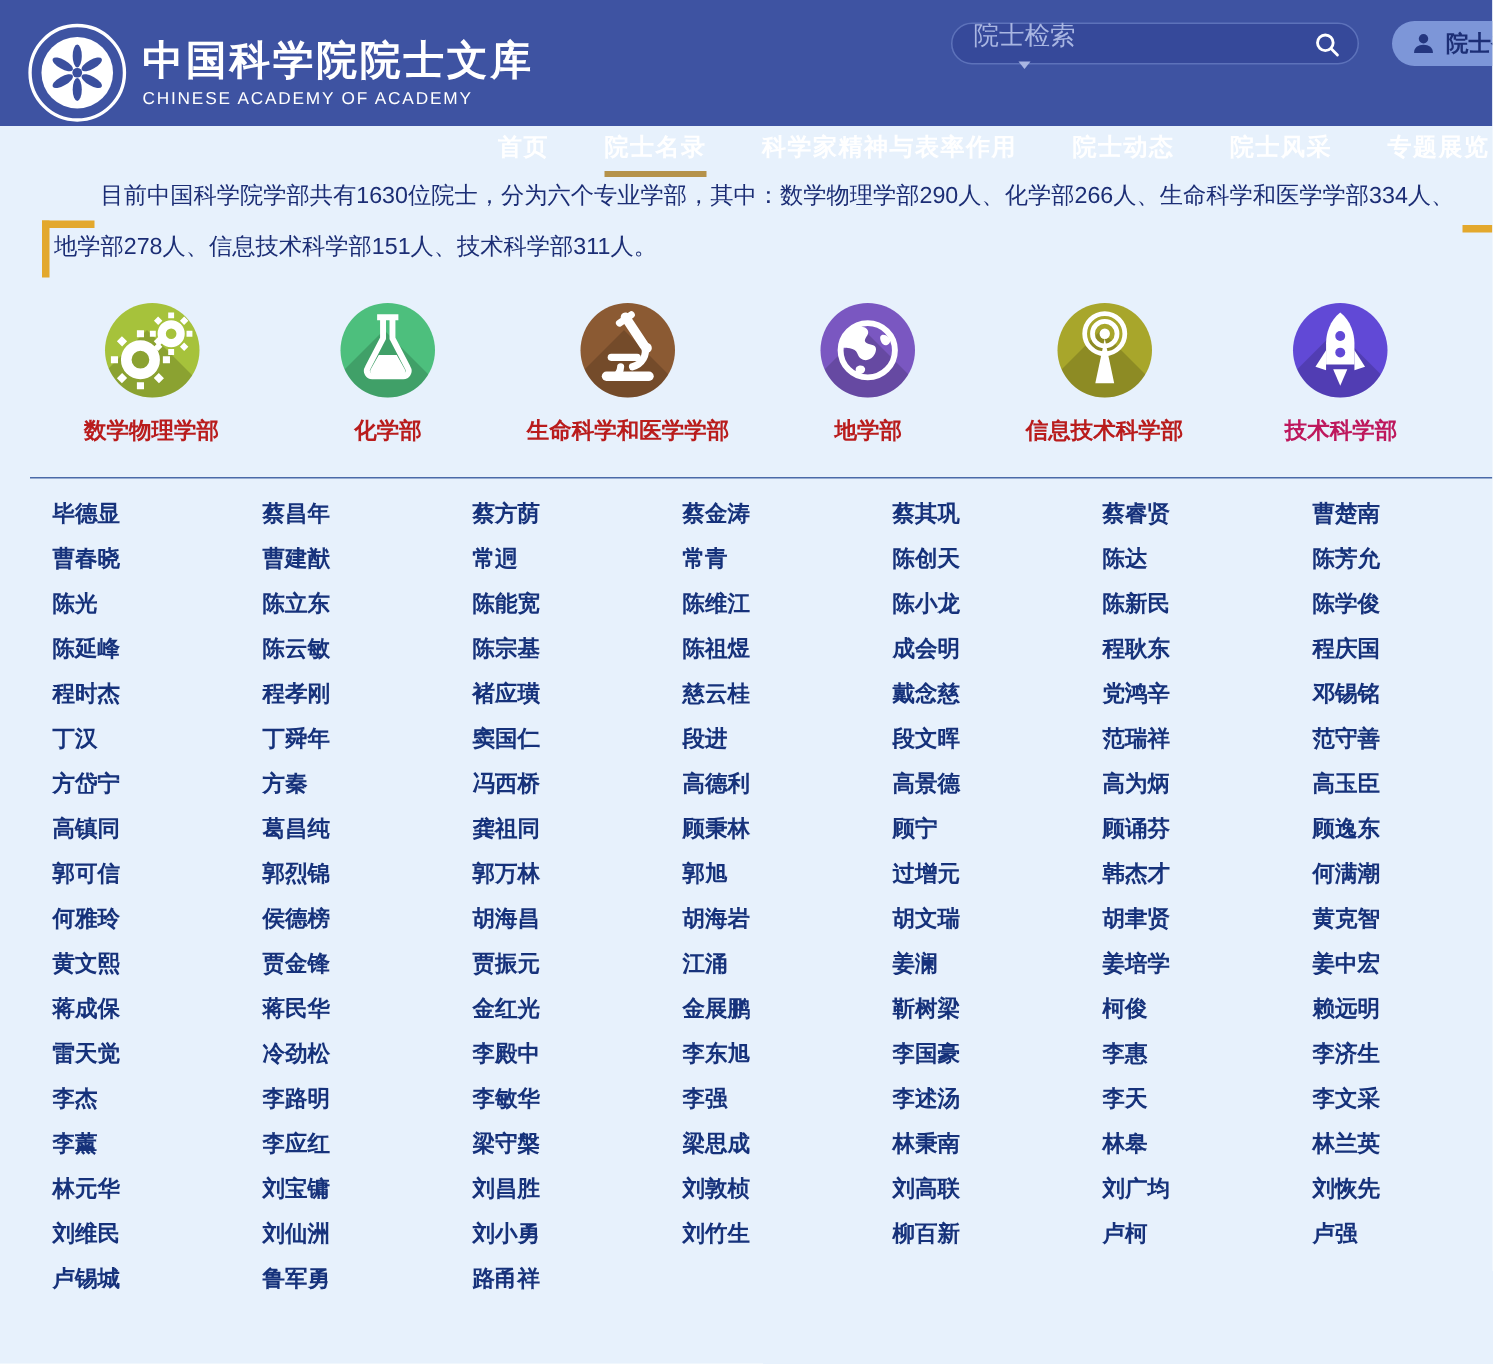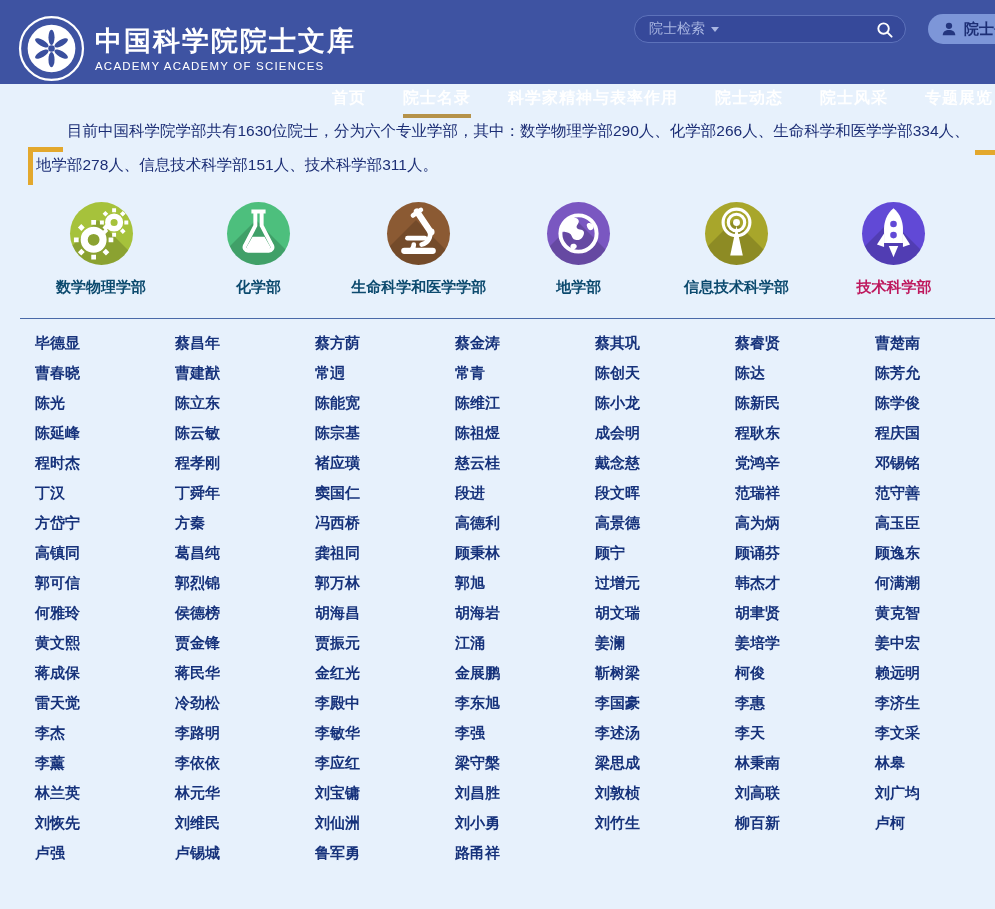--- a/index.html
+++ b/index.html
@@ -12,40 +12,40 @@
   .logo-emblem{width:67px;height:67px;flex:0 0 auto;}
   .logo-text{margin-left:10px;color:#fff;}
   .logo-title{font-family:"DejaVu Serif","Liberation Serif",serif;font-size:27px;font-weight:700;letter-spacing:2px;line-height:32px;}
   .logo-sub{font-size:11.5px;letter-spacing:1.2px;margin-top:3px;}
 
   .main-nav{position:absolute;left:332px;top:60px;display:flex;gap:37px;white-space:nowrap;}
   .nav-item{color:#fff;font-size:16px;font-weight:700;letter-spacing:1px;position:relative;cursor:pointer;text-decoration:none;margin-top:28px;}
   .nav-item.active::after{content:"";position:absolute;left:0;right:0;bottom:-9px;height:4px;background:#b5924a;}
 
   .search-pill{position:absolute;left:634px;top:15px;width:272px;height:28px;border:1px solid #5d72ba;border-radius:15px;background:#36499a;display:flex;align-items:center;padding:0 10px 0 14px;box-sizing:border-box;}
-  .search-cat{color:#a9b6e2;font-size:14px;display:flex;align-items:center;gap:6px;cursor:pointer;}
+  .search-cat{color:#a9b6e2;font-size:17px;display:flex;align-items:center;gap:6px;cursor:pointer;flex-direction:column;}
   .caret-down{width:0;height:0;border-left:4px solid transparent;border-right:4px solid transparent;border-top:5px solid #a9b6e2;}
   .search-input{flex:1;background:transparent;border:none;outline:none;height:100%;min-width:10px;}
   .search-btn{width:22px;height:22px;display:flex;align-items:center;justify-content:center;cursor:pointer;background:none;border:none;padding:0;}
 
   .login-pill{position:absolute;left:928px;top:14px;height:30px;width:120px;background:#7d96d8;border-radius:15px;display:flex;align-items:center;padding:0 12px;box-sizing:border-box;gap:6px;cursor:pointer;border:none;}
   .login-label{color:#1c2e75;font-size:15px;font-weight:700;white-space:nowrap;}
 
   
   .corner-left{position:absolute;top:147px;left:28px;width:30px;height:33px;border-top:5px solid #e3a82d;border-left:5px solid #e3a82d;}
   .corner-right{position:absolute;top:150px;right:0;width:20px;height:5px;background:#e3a82d;}
   .intro{margin:0;padding:114px 14px 0 36px;color:#1c2e75;font-size:15.5px;line-height:34px;text-indent:2em;}
 
   
   .departments{display:flex;justify-content:space-between;padding:20px 36px 0 36px;}
   .dept{display:flex;flex-direction:column;align-items:center;cursor:pointer;min-width:130px;}
   .dept-icon{width:63px;height:63px;border-radius:50%;position:relative;overflow:hidden;}
   .dept-icon::after{content:"";position:absolute;left:46%;top:28%;width:160%;height:80%;background:rgba(0,0,0,.16);transform:rotate(45deg);transform-origin:top left;}
   .dept-icon svg{position:absolute;inset:0;width:100%;height:100%;z-index:1;}
-  .dept-label{margin-top:13px;font-size:15px;font-weight:700;color:#0c4a6e;white-space:nowrap;}
+  .dept-label{margin-top:13px;font-size:15px;font-weight:700;color:#b91c1c;white-space:nowrap;}
   .dept-label.selected{color:#be185d;}
 
   
   .sep{border:none;border-top:1px solid #4a6aa8;margin:21px 0 0 20px;}
   .names{display:grid;grid-template-columns:repeat(7,140px);padding:9px 0 0 35px;width:995px;box-sizing:border-box;overflow:hidden;}
   .name-link{height:30px;line-height:30px;font-size:15px;font-weight:700;color:#16327b;text-decoration:none;white-space:nowrap;cursor:pointer;}
 </style>
 </head>
 <body>
 
@@ -64,21 +64,21 @@
             <ellipse cx="33" cy="22" rx="3" ry="7.5" transform="rotate(60 33 33)"></ellipse>
             <ellipse cx="33" cy="22" rx="3" ry="7.5" transform="rotate(120 33 33)"></ellipse>
             <ellipse cx="33" cy="22" rx="3" ry="7.5" transform="rotate(180 33 33)"></ellipse>
             <ellipse cx="33" cy="22" rx="3" ry="7.5" transform="rotate(240 33 33)"></ellipse>
             <ellipse cx="33" cy="22" rx="3" ry="7.5" transform="rotate(300 33 33)"></ellipse>
           </g>
         </g>
       </svg>
       <div class="logo-text">
         <div class="logo-title">中国科学院院士文库</div>
-        <div class="logo-sub">ACADEMY ACADEMY OF SCIENCES</div>
+        <div class="logo-sub">CHINESE ACADEMY OF ACADEMY</div>
       </div>
     </div>
 
     <nav class="main-nav">
         <a class="nav-item">首页</a>
         <a class="nav-item active">院士名录</a>
         <a class="nav-item">科学家精神与表率作用</a>
         <a class="nav-item">院士动态</a>
         <a class="nav-item">院士风采</a>
         <a class="nav-item">专题展览</a>
@@ -292,21 +292,20 @@
       <a class="name-link">李惠</a>
       <a class="name-link">李济生</a>
       <a class="name-link">李杰</a>
       <a class="name-link">李路明</a>
       <a class="name-link">李敏华</a>
       <a class="name-link">李强</a>
       <a class="name-link">李述汤</a>
       <a class="name-link">李天</a>
       <a class="name-link">李文采</a>
       <a class="name-link">李薰</a>
-      <a class="name-link">李依依</a>
       <a class="name-link">李应红</a>
       <a class="name-link">梁守槃</a>
       <a class="name-link">梁思成</a>
       <a class="name-link">林秉南</a>
       <a class="name-link">林皋</a>
       <a class="name-link">林兰英</a>
       <a class="name-link">林元华</a>
       <a class="name-link">刘宝镛</a>
       <a class="name-link">刘昌胜</a>
       <a class="name-link">刘敦桢</a>

